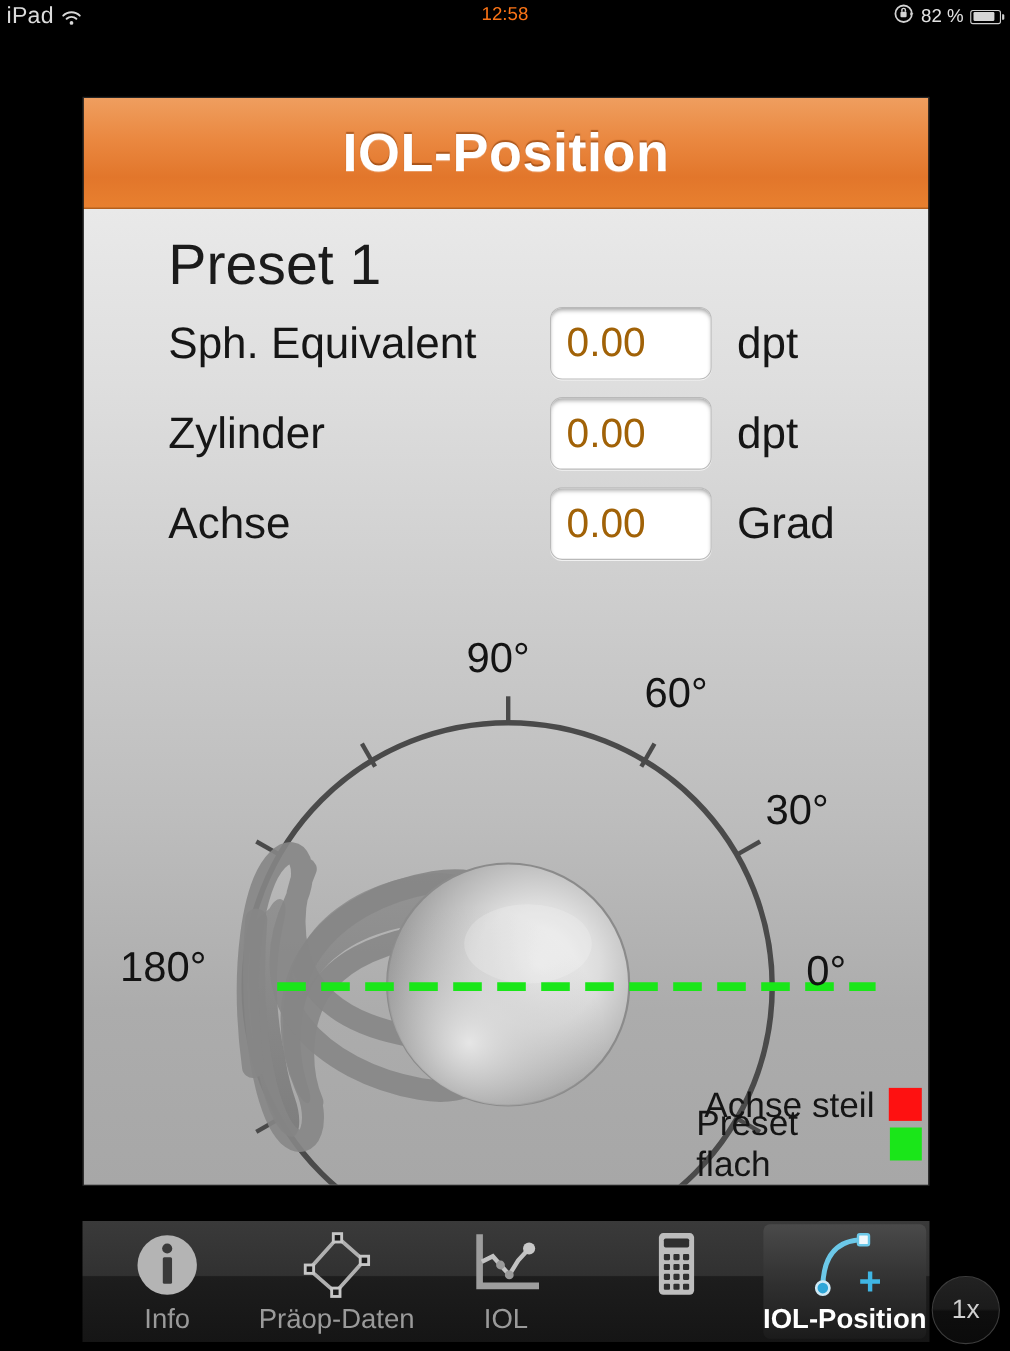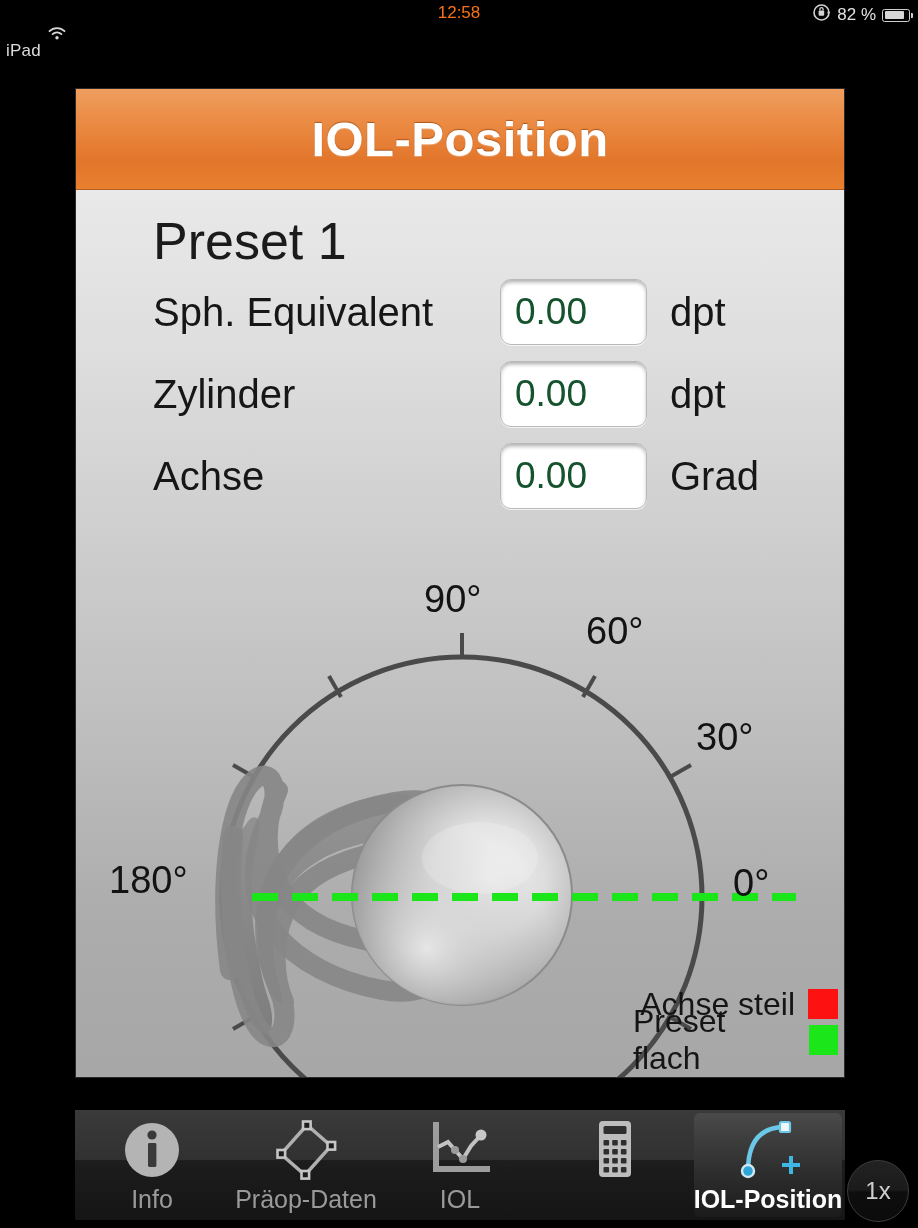--- a/index.html
+++ b/index.html
@@ -10,21 +10,21 @@
     overflow: hidden;
   }
   #screen { position: relative; width: 918px; height: 1228px; background: #000; }
 
   
   .statusbar {
     position: absolute; left: 0; top: 0; width: 918px; height: 26px;
     background: #000; color: #d8d8d8; font-size: 17px;
   }
   .sb-left { position: absolute; left: 6px; top: 3px; display: flex; align-items: center; gap: 7px; }
-  .sb-device { font-size: 17px; color: #dcdcdc; letter-spacing: .2px; margin-top: 38px; }
+  .sb-device { font-size: 21px; color: #dcdcdc; letter-spacing: .2px; }
   .sb-center { position: absolute; left: 0; top: 3px; width: 918px; text-align: center; font-size: 17px; color: #f97316; }
   .sb-right { position: absolute; right: 8px; top: 3px; display: flex; align-items: center; gap: 6px; }
   .sb-batt-text { font-size: 17px; color: #e2e2e2; }
   .wifi { width: 18px; height: 14px; position: relative; }
   .battery {
     width: 28px; height: 13px; border: 1.6px solid #cfcfcf; border-radius: 2.5px;
     position: relative; background: transparent;
   }
   .battery::after {
     content: ""; position: absolute; right: -4px; top: 3.5px;
@@ -63,21 +63,21 @@
   .form-row.r1 { top: 175px; }
   .form-row.r2 { top: 257px; }
   .row-label { font-size: 40px; color: #161616; width: 347px; }
   .field {
     width: 147px; height: 66px; background: #fff;
     border: 1px solid #b9b9b9; border-radius: 11px;
     box-shadow: inset 0 3px 4px -1px rgba(0,0,0,.35), 0 1px 0 rgba(255,255,255,.7);
     display: flex; align-items: center;
   }
   .field-value {
-    font-size: 37px; color: #14532d; padding-left: 14px;
+    font-size: 37px; color: #a16207; padding-left: 14px;
   }
   .unit { font-size: 40px; color: #161616; margin-left: 23px; }
 
   
   .diagram { position: absolute; left: 0; top: 0; width: 770px; height: 888px; }
   .deg-label { position: absolute; font-size: 38px; color: #131313; white-space: nowrap; }
   .deg-90  { left: 348px; top: 388px; }
   .deg-60  { left: 510px; top: 420px; }
   .deg-30  { left: 620px; top: 526px; }
   .deg-0   { left: 657px; top: 672px; }

